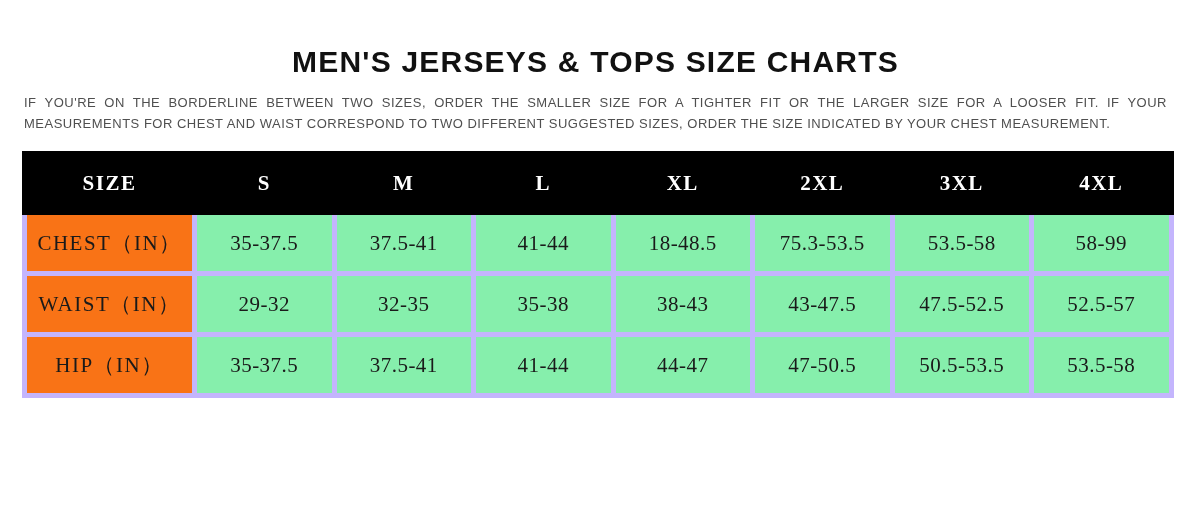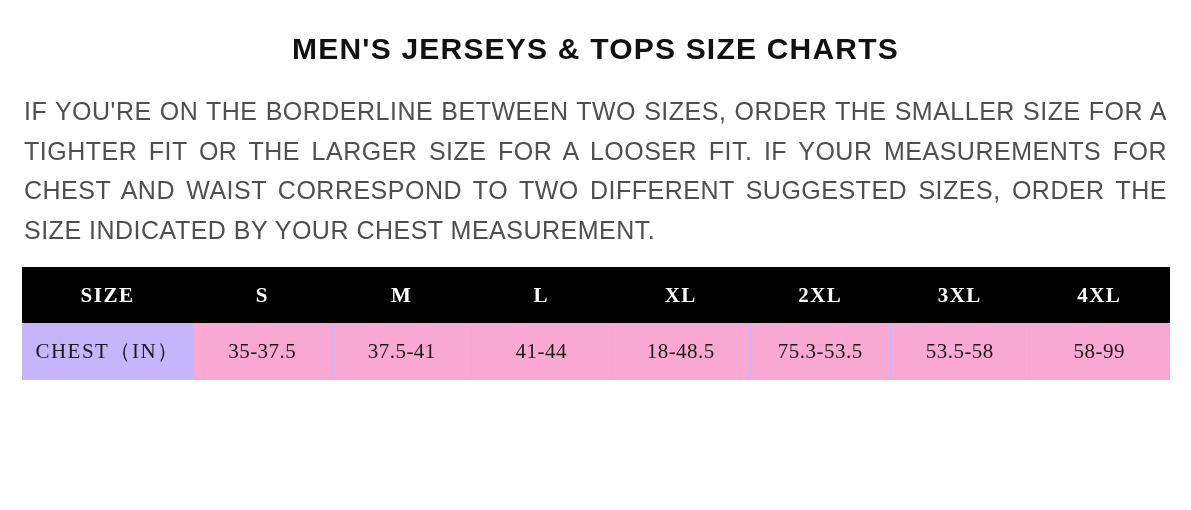--- a/index.html
+++ b/index.html
@@ -11,75 +11,75 @@
     height: 510px;
     background: #ffffff;
     font-family: "Liberation Sans", sans-serif;
     overflow: hidden;
   }
   .page {
     width: 1191px;
     height: 400px;
     position: relative;
     box-sizing: border-box;
-    padding: 0 22px;
+    padding: 13px 22px;
   }
   .title {
     text-align: center;
     font-family: "Liberation Sans", sans-serif;
     font-weight: bold;
     font-size: 30px;
     letter-spacing: 1.2px;
     color: #111111;
     margin: 0;
     padding-top: 32px;
     padding-bottom: 4px;
     white-space: nowrap;
   }
   .intro {
     font-family: "Liberation Sans", sans-serif;
-    font-size: 25px;
+    font-size: 13px;
     line-height: 1.58;
     color: #4f4f4f;
     letter-spacing: 0.5px;
     text-align: justify;
     text-align-last: left;
-    margin: 22px 0 0 0;
+    margin: 10px 0 0 0;
     padding: 0 2px;
   }
   table.size-table {
     border-collapse: collapse;
     width: 1147px;
     margin-top: 17px;
     table-layout: fixed;
   }
   table.size-table th,
   table.size-table td {
-    border: 1px solid #c4b5fd;
+    border: 5px solid #c4b5fd;
     text-align: center;
     font-family: "Liberation Serif", serif;
     font-size: 21px;
     height: 56px;
     padding: 0 2px;
     letter-spacing: 0.5px;
   }
   table.size-table thead th {
     background: #000000;
     color: #ffffff;
     border-color: #000000;
     font-size: 21px;
     height: 54px;
     letter-spacing: 1.5px;
   }
   table.size-table tbody td {
-    background: #f9a8d4;
+    background: #86efac;
     color: #1a1a1a;
   }
   table.size-table tbody td.row-head {
-    background: #c4b5fd;
+    background: #f97316;
     letter-spacing: 1.5px;
   }
   col.c-label { width: 170px; }
   col.c-data  { width: 139.5px; }
 </style>
 </head>
 <body>
 
 <div class="page">
 
@@ -114,16 +114,36 @@
       <tr>
         <td class="row-head">CHEST（IN）</td>
         <td>35-37.5</td>
         <td>37.5-41</td>
         <td>41-44</td>
         <td>18-48.5</td>
         <td>75.3-53.5</td>
         <td>53.5-58</td>
         <td>58-99</td>
       </tr>
+      <tr>
+        <td class="row-head">WAIST（IN）</td>
+        <td>29-32</td>
+        <td>32-35</td>
+        <td>35-38</td>
+        <td>38-43</td>
+        <td>43-47.5</td>
+        <td>47.5-52.5</td>
+        <td>52.5-57</td>
+      </tr>
+      <tr>
+        <td class="row-head">HIP（IN）</td>
+        <td>35-37.5</td>
+        <td>37.5-41</td>
+        <td>41-44</td>
+        <td>44-47</td>
+        <td>47-50.5</td>
+        <td>50.5-53.5</td>
+        <td>53.5-58</td>
+      </tr>
     </tbody>
   </table>
 
 </div>
 
 </body></html>

